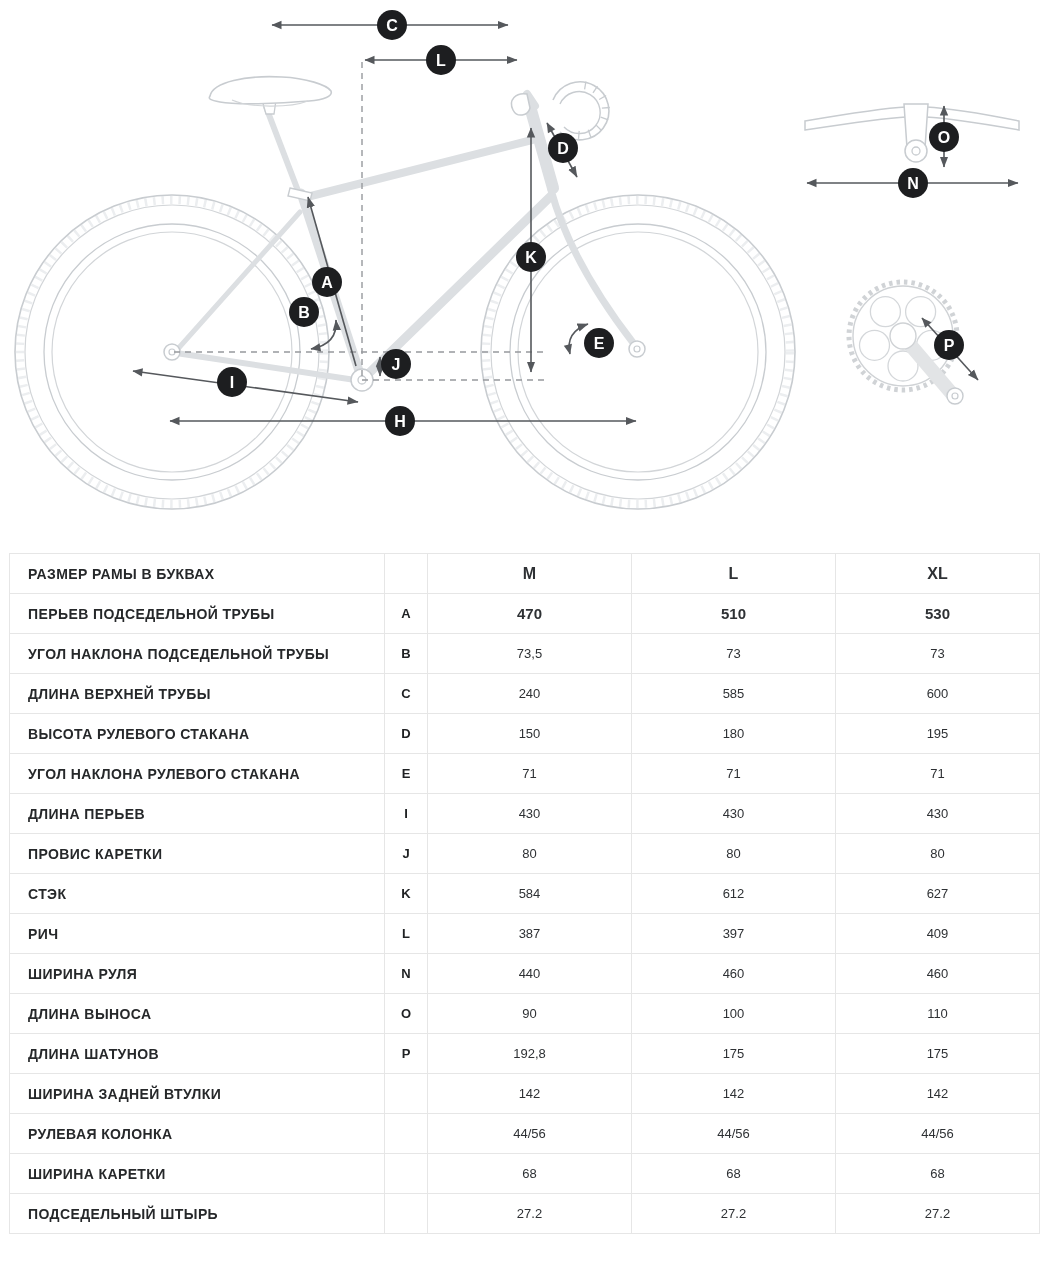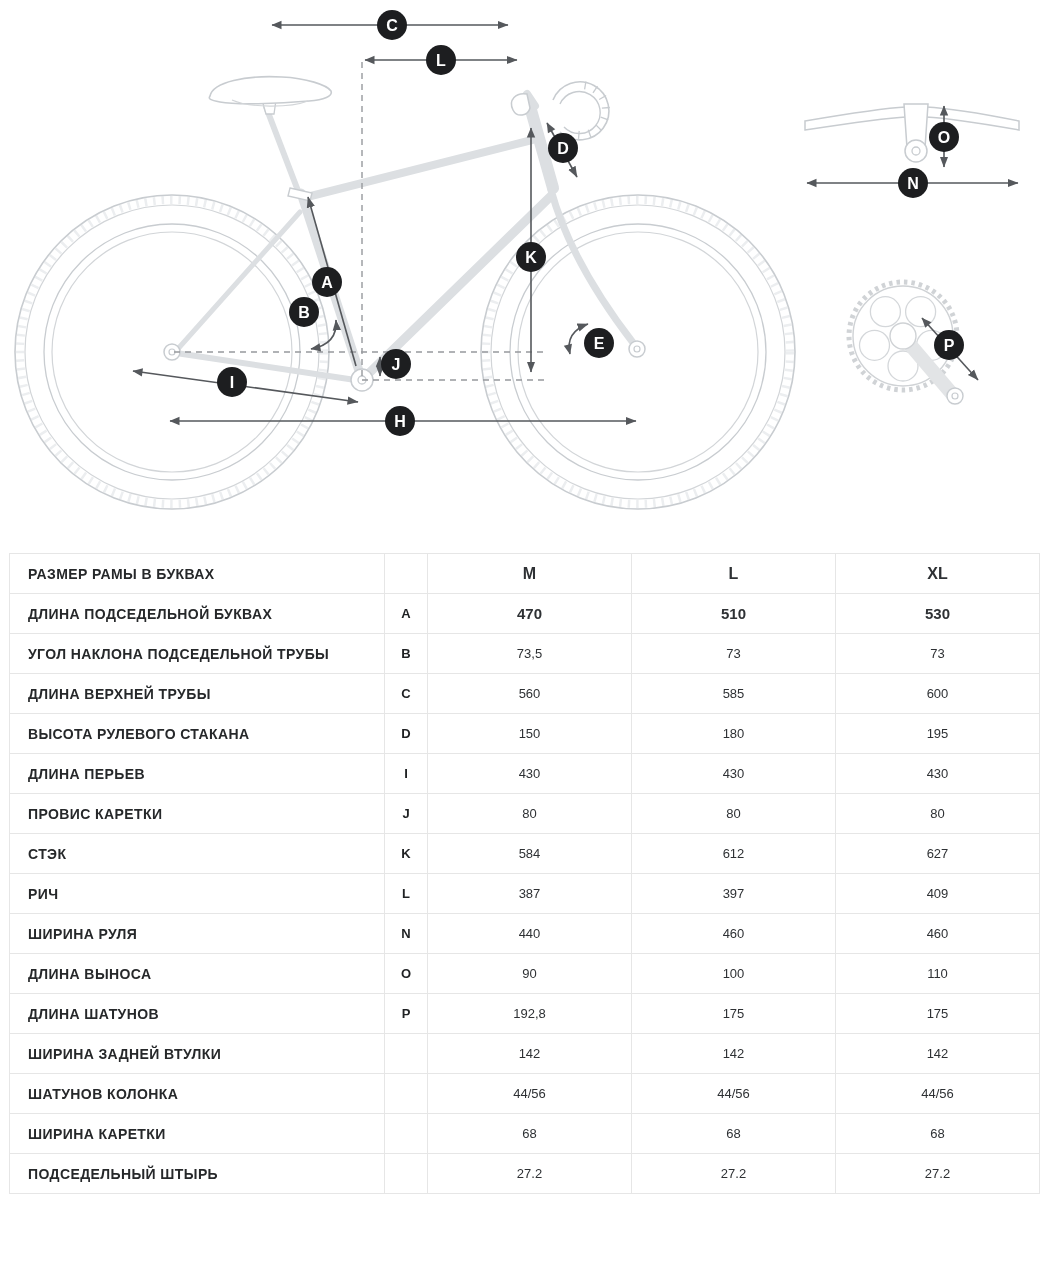--- a/index.html
+++ b/index.html
@@ -204,51 +204,58 @@
         <tr>
           <td class="c-label">РАЗМЕР РАМЫ В БУКВАХ</td>
           <td class="c-letter"></td>
           <td class="c-val">M</td>
           <td class="c-val">L</td>
           <td class="c-val">XL</td>
         </tr>
 
 
         <tr>
-          <td class="c-label">ДЛИНА ПОДСЕДЕЛЬНОЙ БУКВАХ</td>
+          <td class="c-label">ПЕРЬЕВ ПОДСЕДЕЛЬНОЙ ТРУБЫ</td>
           <td class="c-letter">A</td>
           <td class="c-val">470</td>
           <td class="c-val">510</td>
           <td class="c-val">530</td>
         </tr>
 
         <tr>
           <td class="c-label">УГОЛ НАКЛОНА ПОДСЕДЕЛЬНОЙ ТРУБЫ</td>
           <td class="c-letter">B</td>
           <td class="c-val">73,5</td>
           <td class="c-val">73</td>
           <td class="c-val">73</td>
         </tr>
 
         <tr>
           <td class="c-label">ДЛИНА ВЕРХНЕЙ ТРУБЫ</td>
           <td class="c-letter">C</td>
-          <td class="c-val">560</td>
+          <td class="c-val">240</td>
           <td class="c-val">585</td>
           <td class="c-val">600</td>
         </tr>
 
         <tr>
           <td class="c-label">ВЫСОТА РУЛЕВОГО СТАКАНА</td>
           <td class="c-letter">D</td>
           <td class="c-val">150</td>
           <td class="c-val">180</td>
           <td class="c-val">195</td>
         </tr>
 
+        <tr>
+          <td class="c-label">УГОЛ НАКЛОНА РУЛЕВОГО СТАКАНА</td>
+          <td class="c-letter">E</td>
+          <td class="c-val">71</td>
+          <td class="c-val">71</td>
+          <td class="c-val">71</td>
+        </tr>
 
 
         <tr>
           <td class="c-label">ДЛИНА ПЕРЬЕВ</td>
           <td class="c-letter">I</td>
           <td class="c-val">430</td>
           <td class="c-val">430</td>
           <td class="c-val">430</td>
         </tr>
 
@@ -302,21 +309,21 @@
 
         <tr>
           <td class="c-label">ШИРИНА ЗАДНЕЙ ВТУЛКИ</td>
           <td class="c-letter"></td>
           <td class="c-val">142</td>
           <td class="c-val">142</td>
           <td class="c-val">142</td>
         </tr>
 
         <tr>
-          <td class="c-label">ШАТУНОВ КОЛОНКА</td>
+          <td class="c-label">РУЛЕВАЯ КОЛОНКА</td>
           <td class="c-letter"></td>
           <td class="c-val">44/56</td>
           <td class="c-val">44/56</td>
           <td class="c-val">44/56</td>
         </tr>
 
         <tr>
           <td class="c-label">ШИРИНА КАРЕТКИ</td>
           <td class="c-letter"></td>
           <td class="c-val">68</td>

